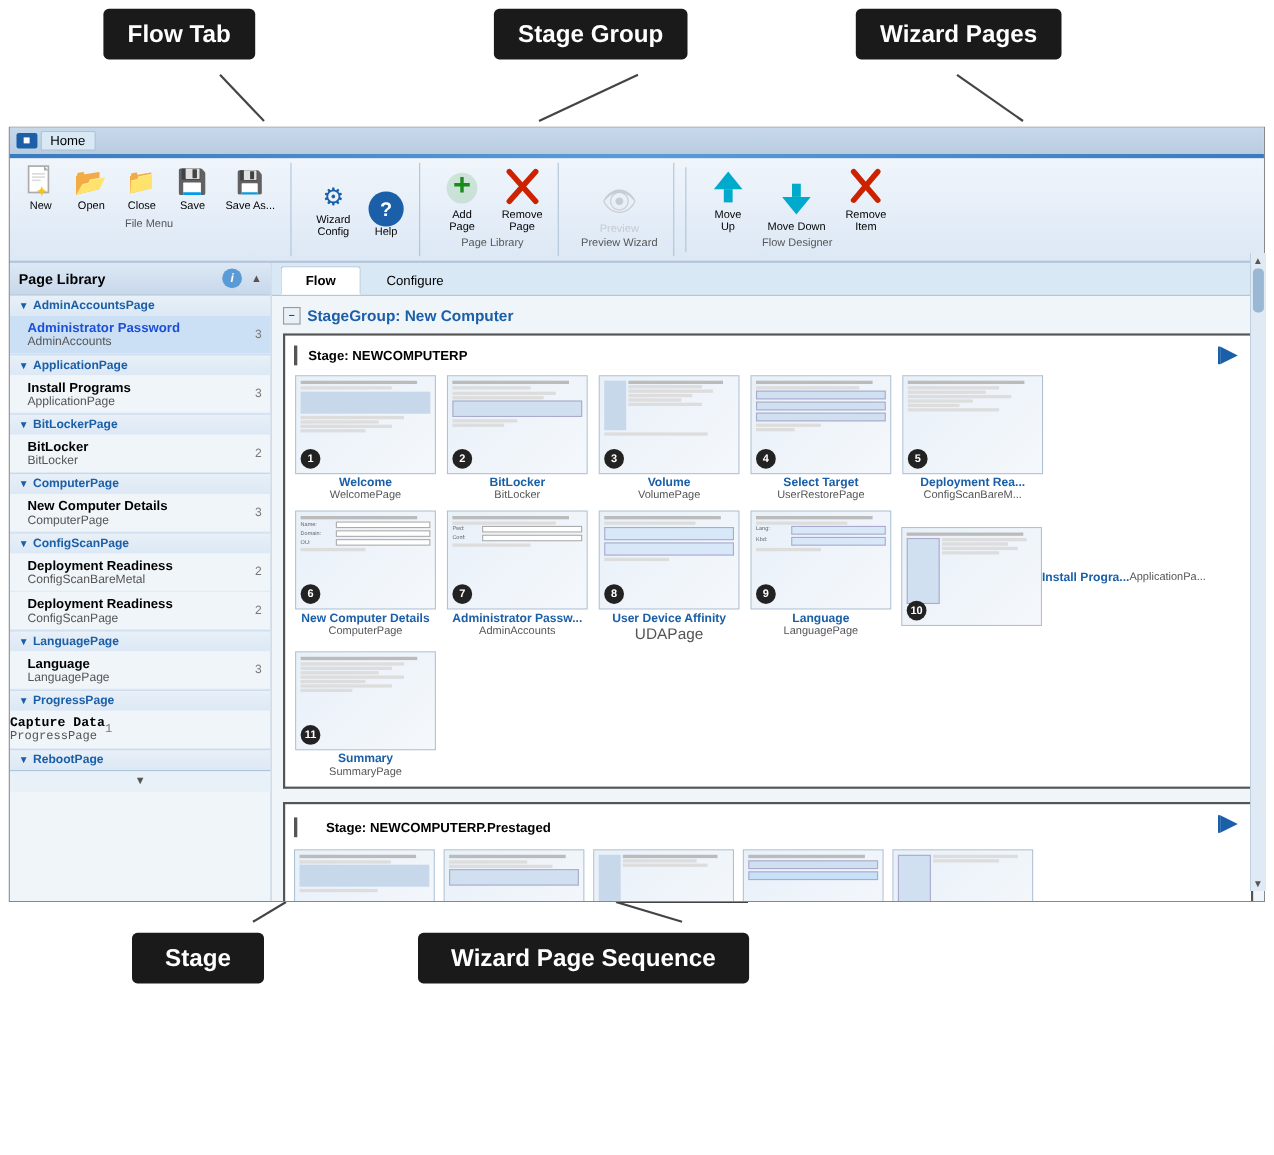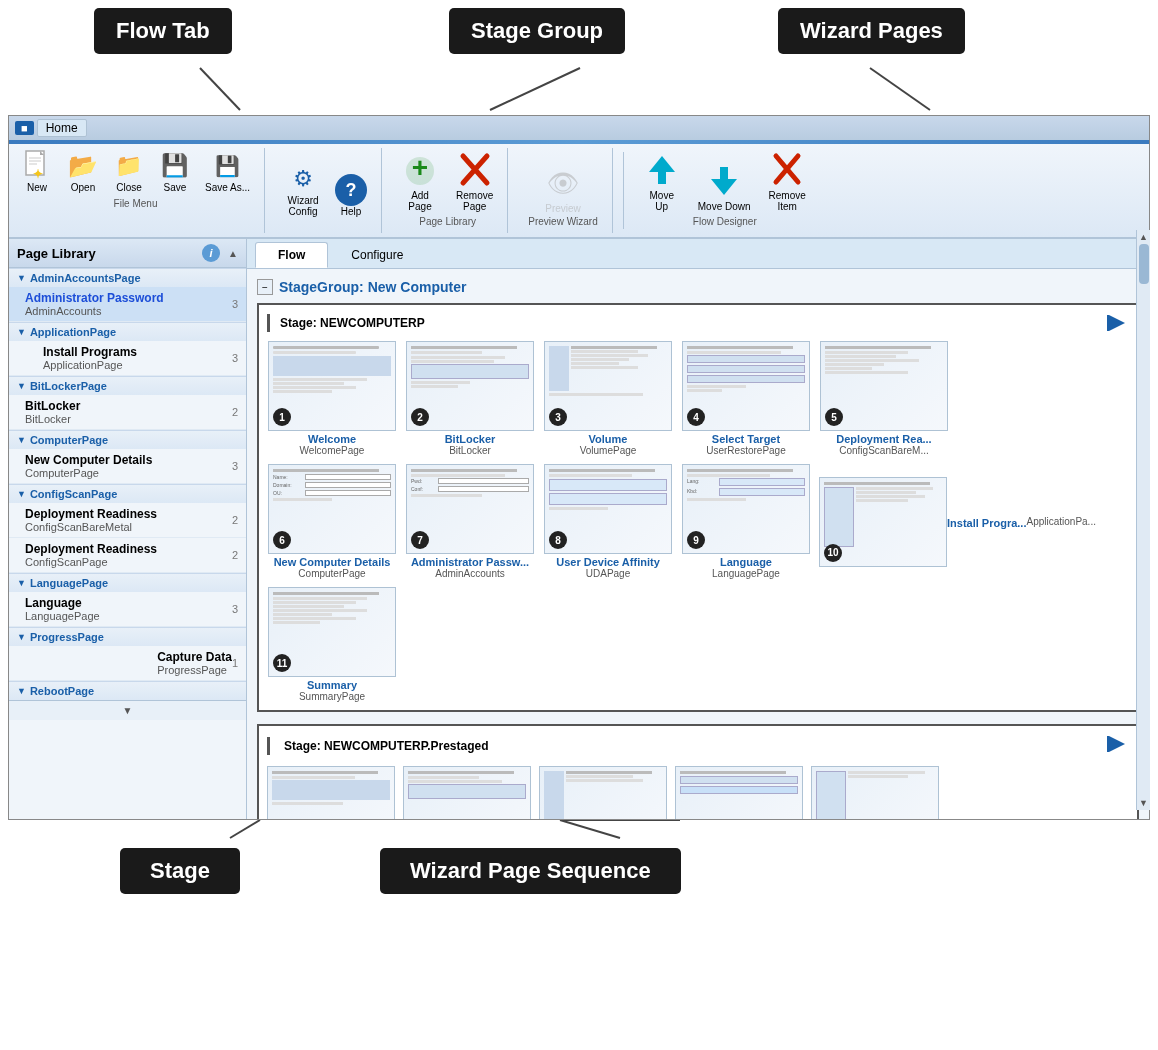--- a/index.html
+++ b/index.html
@@ -183,21 +183,21 @@
             </div>
             <span style="color: #777; font-size: 11px;">3</span>
           </div>
         </div>
 
         <div>
           <div style="background: linear-gradient(to bottom, #e8f0f8, #dce8f5); padding: 3px 8px; font-size: 11px; color: #1a5fa8; font-weight: bold; border-top: 1px solid #c8d8eb; display: flex; align-items: center; gap: 4px; cursor: pointer;">
             <span style="font-size: 9px;">▼</span>
             <span>ApplicationPage</span>
           </div>
-          <div style="padding: 4px 8px 4px 34px; border-bottom: 1px solid #e0eaf4; display: flex; align-items: center; justify-content: space-between; cursor: pointer;">
+          <div style="padding: 4px 8px 4px 16px; border-bottom: 1px solid #e0eaf4; display: flex; align-items: center; justify-content: space-between; cursor: pointer;">
             <div>
               <div style="font-weight: bold; color: #000; font-size: 12px;">Install Programs</div>
               <div style="color: #555; font-size: 11px;">ApplicationPage</div>
             </div>
             <span style="color: #777; font-size: 11px;">3</span>
           </div>
         </div>
 
         <div>
           <div style="background: linear-gradient(to bottom, #e8f0f8, #dce8f5); padding: 3px 8px; font-size: 11px; color: #1a5fa8; font-weight: bold; border-top: 1px solid #c8d8eb; display: flex; align-items: center; gap: 4px; cursor: pointer;">
@@ -260,21 +260,21 @@
             </div>
             <span style="color: #777; font-size: 11px;">3</span>
           </div>
         </div>
 
         <div>
           <div style="background: linear-gradient(to bottom, #e8f0f8, #dce8f5); padding: 3px 8px; font-size: 11px; color: #1a5fa8; font-weight: bold; border-top: 1px solid #c8d8eb; display: flex; align-items: center; gap: 4px; cursor: pointer;">
             <span style="font-size: 9px;">▼</span>
             <span>ProgressPage</span>
           </div>
-          <div style="padding: 4px 8px 4px 0; border-bottom: 1px solid #e0eaf4; display: flex; align-items: center; justify-content: flex-end; cursor: pointer;">
+          <div style="padding: 4px 8px 4px 0; border-bottom: 1px solid #e0eaf4; display: flex; align-items: center; justify-content: flex-start; cursor: pointer; font-family: Liberation Mono, monospace;">
             <div>
               <div style="font-weight: bold; color: #000; font-size: 12px;">Capture Data</div>
               <div style="color: #555; font-size: 11px;">ProgressPage</div>
             </div>
             <span style="color: #777; font-size: 11px;">1</span>
           </div>
         </div>
 
         <div>
           <div style="background: linear-gradient(to bottom, #e8f0f8, #dce8f5); padding: 3px 8px; font-size: 11px; color: #1a5fa8; font-weight: bold; border-top: 1px solid #c8d8eb; display: flex; align-items: center; gap: 4px; cursor: pointer;">
@@ -450,21 +450,21 @@
               <div style="display: flex; flex-direction: column; align-items: center; cursor: pointer; min-width: 130px;">
                 <div style="width: 128px; height: 90px; background: linear-gradient(135deg, #e8f0f8 0%, #f5f8fc 100%); border: 1px solid #aec2d4; position: relative; padding: 4px; overflow: hidden;">
                   <div style="height: 3px; background: #bbb; margin-bottom: 2px; width: 90%;"></div>
                   <div style="height: 3px; background: #ddd; margin-bottom: 2px; width: 70%;"></div>
                   <div style="height: 12px; background: #d8e8f8; border: 1px solid #aac; margin-bottom: 2px;"></div>
                   <div style="height: 12px; background: #d8e8f8; border: 1px solid #aac; margin-bottom: 2px;"></div>
                   <div style="height: 3px; background: #ddd; margin-bottom: 1px; width: 50%;"></div>
                   <div style="position: absolute; bottom: 4px; left: 4px; width: 18px; height: 18px; border-radius: 50%; background: #222; color: #fff; font-size: 10px; font-weight: bold; display: flex; align-items: center; justify-content: center;">8</div>
                 </div>
                 <span style="font-weight: bold; color: #1a5fa8; font-size: 11px; text-align: center; margin-top: 2px;">User Device Affinity</span>
-                <span style="color: #555; font-size: 10px; text-align: center;">UDAPage</span>
+                <span style="color: #555; font-size: 14px; text-align: center;">UDAPage</span>
               </div>
 
               <div style="display: flex; flex-direction: column; align-items: center; cursor: pointer; min-width: 130px;">
                 <div style="width: 128px; height: 90px; background: linear-gradient(135deg, #e8f0f8 0%, #f5f8fc 100%); border: 1px solid #aec2d4; position: relative; padding: 4px; overflow: hidden;">
                   <div style="height: 3px; background: #bbb; margin-bottom: 2px; width: 90%;"></div>
                   <div style="height: 3px; background: #ddd; margin-bottom: 1px; width: 70%;"></div>
                   <div style="display: flex; gap: 2px; margin-bottom: 2px;">
                     <div style="font-size: 5px; color: #666; width: 30px;">Lang:</div>
                     <div style="height: 8px; background: #d8e8f8; border: 1px solid #aac; flex: 1;"></div>
                   </div>
@@ -514,21 +514,21 @@
                 </div>
                 <span style="font-weight: bold; color: #1a5fa8; font-size: 11px; text-align: center; margin-top: 2px;">Summary</span>
                 <span style="color: #555; font-size: 10px; text-align: center;">SummaryPage</span>
               </div>
             </div>
 
           </div>
 
           <div style="border: 2px solid #555; background: #fff; padding: 8px;">
             <div style="display: flex; align-items: center; justify-content: space-between; margin-bottom: 8px;">
-              <div style="display: flex; align-items: center; gap: 12px;">
+              <div style="display: flex; align-items: center; gap: 24px;">
                 <div style="width: 3px; height: 18px; background: #555; margin-right: 2px;"></div>
                 <span style="font-size: 12px; font-weight: bold;">Stage: NEWCOMPUTERP.Prestaged</span>
               </div>
               <div>
                 <svg width="24" height="20" viewBox="0 0 24 20">
                   <rect x="2" y="2" width="2" height="16" fill="#1a5fa8"></rect>
                   <polygon points="4,2 20,10 4,18" fill="#1a5fa8"></polygon>
                 </svg>
               </div>
             </div>

